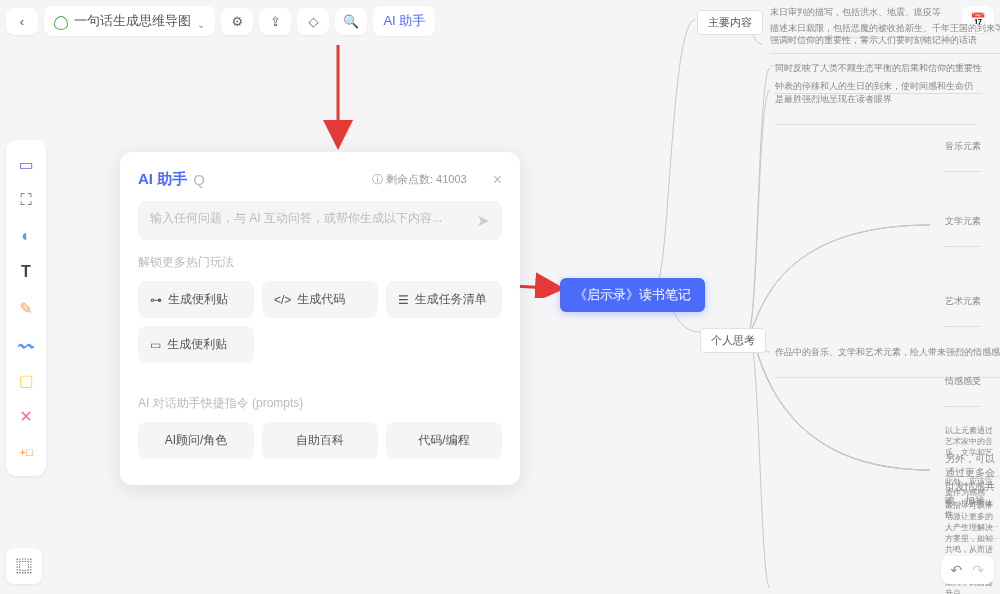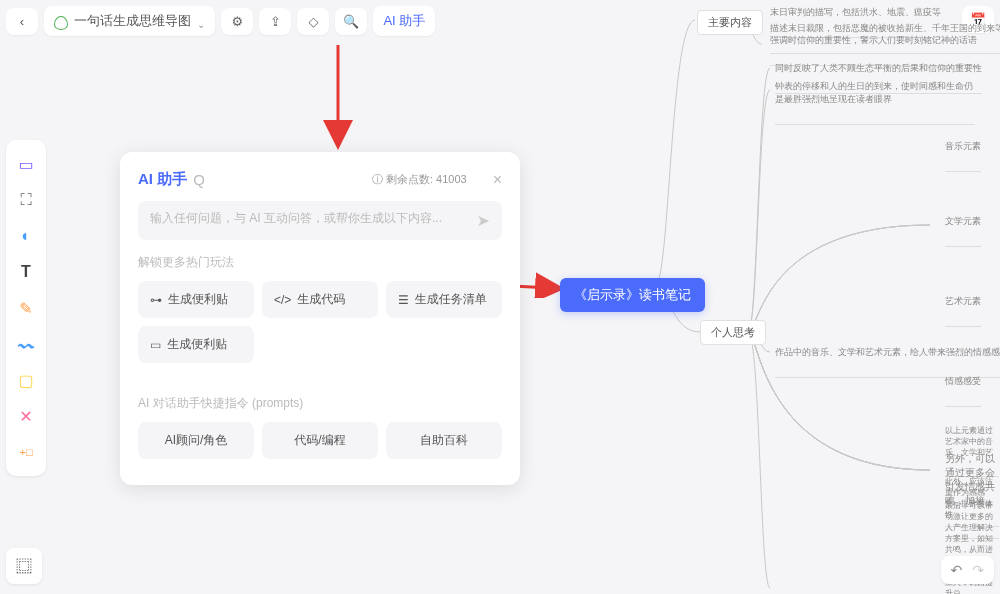--- a/index.html
+++ b/index.html
@@ -121,22 +121,22 @@
   </div>
   <div class="ai-row">
     <div class="ai-chip" style="flex:0 0 calc(33% - 4px)">
         <span>▭</span>
         <span>生成便利贴</span>
       </div>
   </div>
   <div class="ai-section" style="margin-top:32px">AI 对话助手快捷指令 (prompts)</div>
   <div class="ai-row">
     <div class="ai-chip-sm">AI顾问/角色</div>
+    <div class="ai-chip-sm">自助百科</div>
     <div class="ai-chip-sm">代码/编程</div>
-    <div class="ai-chip-sm">自助百科</div>
   </div>
 </div>
 
 <svg class="branches" width="1000" height="594">
   <g stroke="#c8c8c8" stroke-width="1" fill="none">
     <path d="M655,286 C670,286 670,20 695,20"></path>
     <path d="M655,292 C672,292 672,332 700,332"></path>
     <path d="M740,20 C752,20 752,12 762,12"></path>
     <path d="M740,20 C752,20 752,28 762,28"></path>
     <path d="M740,20 C752,20 752,44 762,44"></path>
@@ -150,21 +150,21 @@
     <path d="M748,332 C760,332 760,470 930,470 930,435 942,435"></path>
     <path d="M748,332 C760,332 760,470 930,470 930,462 942,462"></path>
     <path d="M748,332 C760,332 760,470 930,470 930,484 942,484"></path>
     <path d="M748,332 C760,332 760,470 930,470 930,520 942,520"></path>
     <path d="M748,332 C760,332 760,588 770,588"></path>
   </g>
 </svg>
 
 <div class="center-node">《启示录》读书笔记</div>
 <div class="mm-node" style="left:697px;top:10px">主要内容</div>
-<div class="mm-node" style="left:700px;top:320px">个人思考</div>
+<div class="mm-node" style="left:700px;top:328px">个人思考</div>
 
 <div class="mm-leaf" style="left:770px;top:6px">末日审判的描写，包括洪水、地震、瘟疫等</div>
 <div class="mm-leaf" style="left:770px;top:22px">描述末日裁限，包括恶魔的被收拾新生、千年王国的到来等</div>
 <div class="mm-leaf" style="left:770px;top:34px">强调时信仰的重要性，警示人们要时刻铭记神的话语</div>
 <div class="mm-leaf" style="left:775px;top:62px">同时反映了人类不顾生态平衡的后果和信仰的重要性</div>
 <div class="mm-leaf" style="left:775px;top:80px;width:200px;white-space:normal">钟表的停移和人的生日的到来，使时间感和生命仍是最胜强烈地呈现在读者眼界</div>
 <div class="mm-leaf" style="left:945px;top:140px">音乐元素</div>
 <div class="mm-leaf" style="left:945px;top:215px">文学元素</div>
 <div class="mm-leaf" style="left:945px;top:295px">艺术元素</div>
 <div class="mm-leaf" style="left:775px;top:346px">作品中的音乐、文学和艺术元素，给人带来强烈的情感感受</div>

